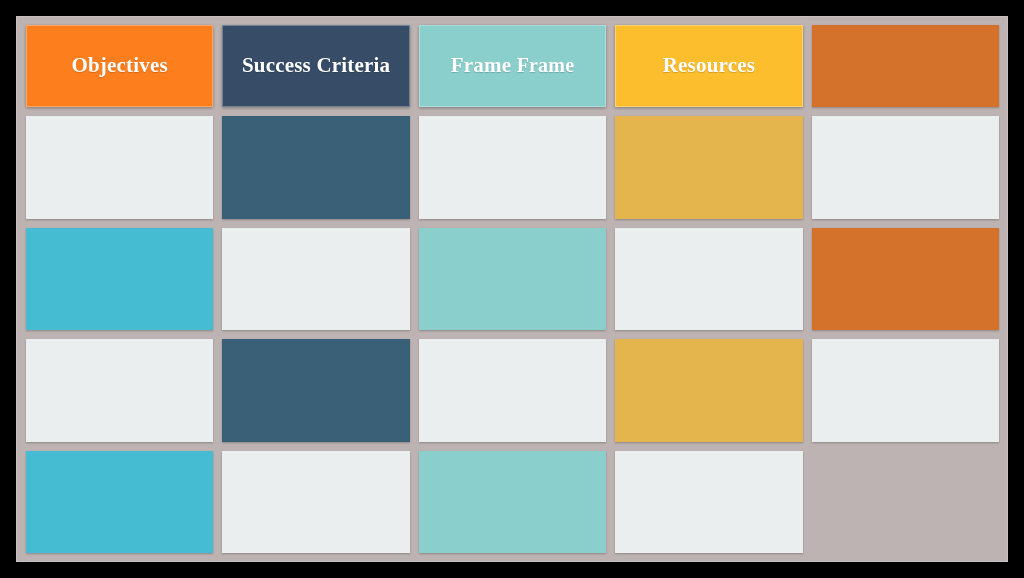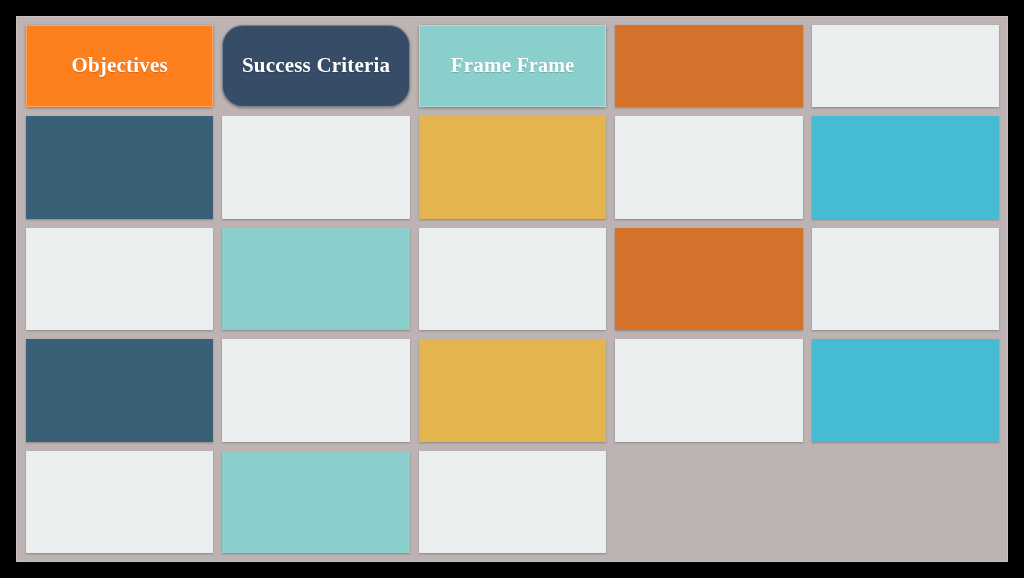--- a/index.html
+++ b/index.html
@@ -82,25 +82,28 @@
 </style>
 </head>
 <body>
 
 <div id="stage">
   <div id="matrix-frame">
 
   <div class="cell header" style="background: rgb(253, 126, 29);">
         <span class="header-label">Objectives</span>
       </div>
-      <div class="cell header" style="background: rgb(55, 76, 102); border-radius: 21px;">
+      <div class="cell header" style="background: rgb(55, 76, 102);">
         <span class="header-label">Success Criteria</span>
       </div>
       <div class="cell header" style="background: rgb(138, 207, 204);">
         <span class="header-label"><span>Frame </span><span class="small-word">Frame</span></span>
+      </div>
+      <div class="cell header" style="background: rgb(253, 190, 46);">
+        <span class="header-label">Resources</span>
       </div>
       <div class="cell filled" style="background: rgb(212, 114, 44);"><span></span></div>
       <div class="cell empty" style="background: rgb(235, 238, 239);"><span></span></div>
       <div class="cell filled" style="background: rgb(57, 96, 119);"><span></span></div>
       <div class="cell empty" style="background: rgb(235, 238, 239);"><span></span></div>
       <div class="cell filled" style="background: rgb(229, 181, 77);"><span></span></div>
       <div class="cell empty" style="background: rgb(235, 238, 239);"><span></span></div>
       <div class="cell filled" style="background: rgb(69, 188, 209);"><span></span></div>
       <div class="cell empty" style="background: rgb(235, 238, 239);"><span></span></div>
       <div class="cell filled" style="background: rgb(138, 207, 204);"><span></span></div>

